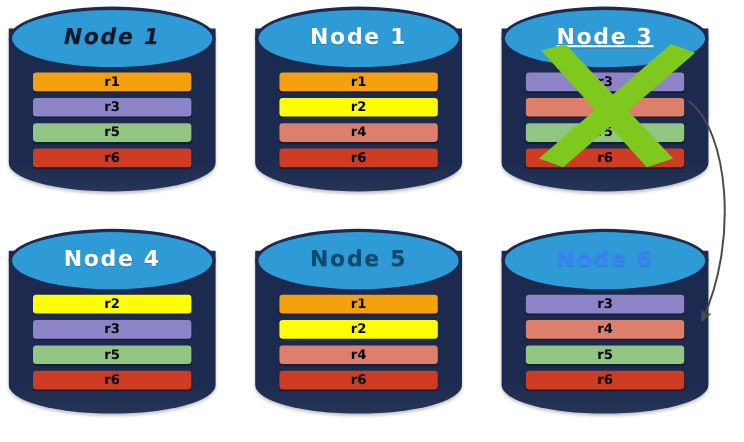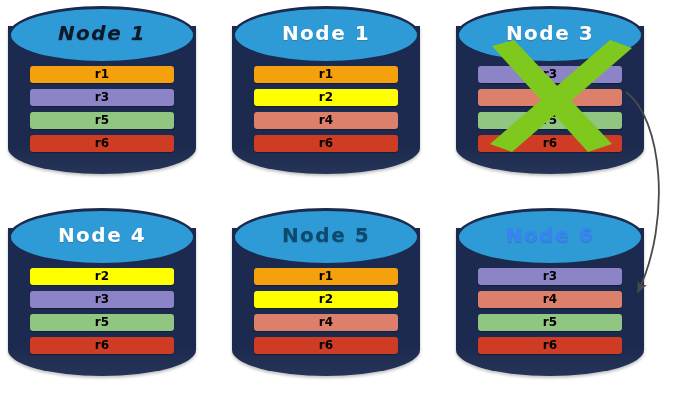--- a/index.html
+++ b/index.html
@@ -147,21 +147,21 @@
       <div class="replica" style="background: rgb(245, 161, 14); color: rgb(0, 0, 0);">r1</div>
       <div class="replica" style="background: rgb(255, 255, 0); color: rgb(0, 0, 0);">r2</div>
       <div class="replica" style="background: rgb(220, 127, 107); color: rgb(0, 0, 0);">r4</div>
       <div class="replica" style="background: rgb(206, 60, 35); color: rgb(0, 0, 0);">r6</div>
     </div>
   </div>
 
   <div class="node" style="left:452px; top:4px;">
     <div class="cyl-body" style="background: rgb(27, 42, 78);"></div>
     <div class="cyl-top" style="background: rgb(46, 155, 214); border-color: rgb(27, 42, 78);"></div>
-    <div class="node-title" style="color: rgb(255, 255, 255);">Node 3</div>
+    <div class="node-title" style="color: rgb(255, 255, 255); text-decoration: underline;">Node 3</div>
     <div class="replica-list">
       <div class="replica" style="background: rgb(141, 132, 200); color: rgb(0, 0, 0);">r3</div>
       <div class="replica" style="background: rgb(220, 127, 107); color: rgb(0, 0, 0);">r4</div>
       <div class="replica" style="background: rgb(144, 197, 130); color: rgb(0, 0, 0);">r5</div>
       <div class="replica" style="background: rgb(206, 60, 35); color: rgb(0, 0, 0);">r6</div>
     </div>
     <svg class="fail-x" viewBox="0 0 196 180">
       <g>
         <polygon points="40,42 62,36 160,140 136,148" fill="#7FC81E"></polygon>
         <polygon points="158,36 180,44 60,148 38,140" fill="#7FC81E"></polygon>

